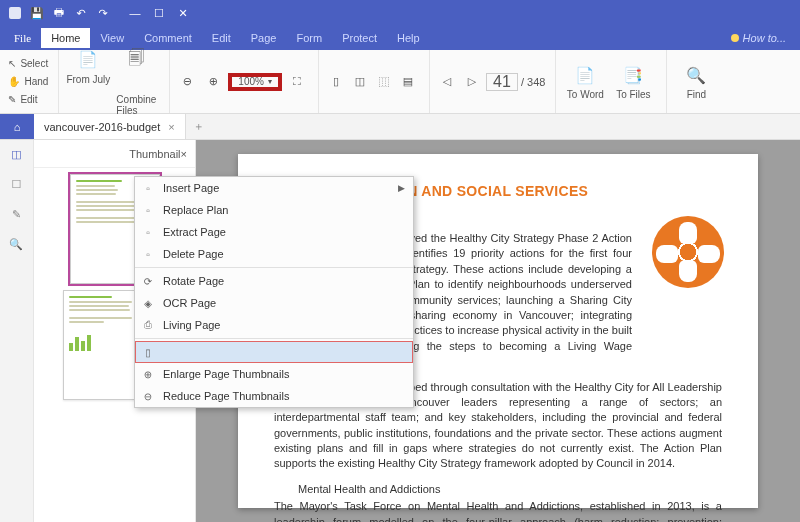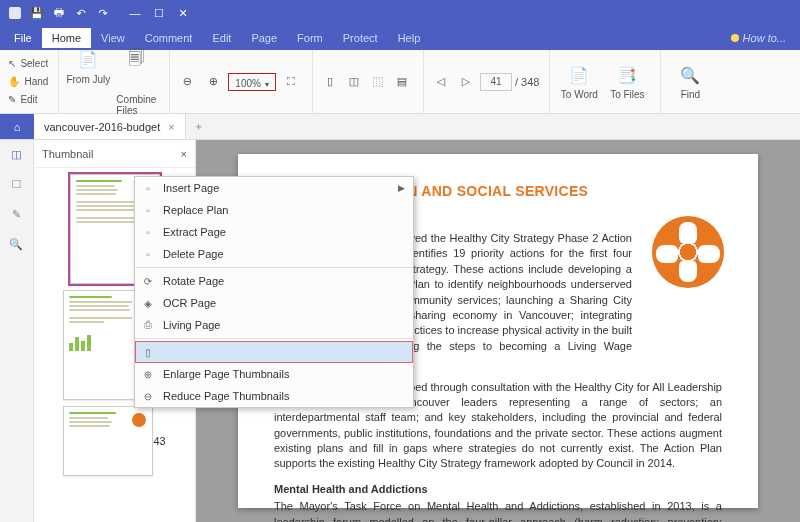--- a/index.html
+++ b/index.html
@@ -7,74 +7,74 @@
 
 .titlebar { height: 26px; background: #4a5fc1; display: flex; align-items: center; color: #fff; font-size: 11px; }
 .titlebar .qat { display: flex; gap: 8px; padding: 0 8px; }
 .titlebar .qat span { width: 14px; height: 14px; display:flex; align-items:center; justify-content:center; }
 .titlebar .title { flex: 1; text-align: center; font-size: 12px; }
 .titlebar .winctl { display: flex; gap: 10px; padding: 0 10px; }
 .titlebar .winctl span { width: 14px; text-align:center; }
 
 .menubar { height: 24px; background: #4a5fc1; display: flex; align-items: center; padding: 0 4px; color: #cfd8ff; font-size: 11px; }
 .menubar .mi { padding: 4px 10px; cursor: pointer; }
-.menubar .mi.file { color: #fff; }
+.menubar .mi.file { color: #fff; font-family: Liberation Serif, serif; }
 .menubar .mi.active { background: #fff; color: #333; }
 .menubar .spacer { flex: 1; }
 .menubar .howto { display:flex; align-items:center; gap:4px; padding-right:10px; color:#cfd8ff; font-style: italic; }
 .bulb { width:8px; height:8px; border-radius:50%; background:#ffd75e; display:inline-block; }
 
 .ribbon { height: 64px; background: #fafafa; border-bottom: 1px solid #ddd; display: flex; align-items: center; padding: 0 8px; gap: 6px; color:#555; }
 .rgroup { display:flex; flex-direction:column; gap:2px; padding-right:10px; border-right:1px solid #e5e5e5; height:100%; justify-content:center; }
 .rgroup.center { align-items:center; }
 .rgroup.last { border-right:none; }
 .rowitem { display:flex; align-items:center; gap:4px; height:16px; font-size:10px; }
 .vbtn { display:flex; flex-direction:column; align-items:center; gap:2px; font-size:10px; width:46px; cursor:pointer; }
 .vbtn .ic { width:24px; height:24px; display:flex; align-items:center; justify-content:center; font-size:16px; color:#555; }
 .ibtn { width:22px; height:22px; display:flex; align-items:center; justify-content:center; border-radius:2px; cursor:pointer; color:#555; }
 .zoom { display:flex; align-items:center; gap:4px; }
-.zoom .zbox { border:1px solid #b91c1c; padding:1px 6px; font-size:10px; height:18px; display:flex; align-items:flex-end; }
+.zoom .zbox { border:4px solid #b91c1c; padding:1px 6px; font-size:10px; height:18px; display:flex; align-items:center; }
 .pager { display:flex; align-items:center; gap:3px; }
-.pager .pbox { border:1px solid #ccc; width:32px; height:18px; text-align:center; font-size:10px; line-height:16px; }
+.pager .pbox { border:1px solid #ccc; width:32px; height:18px; text-align:center; font-size:16px; line-height:16px; }
 
 .tabbar { height: 26px; background: #f3f3f3; border-bottom:1px solid #ddd; display:flex; align-items:stretch; }
 .homeicon { width:34px; background:#4a5fc1; display:flex; align-items:center; justify-content:center; color:#fff; }
 .doctab { display:flex; align-items:center; padding:0 10px; background:#fff; border-right:1px solid #ddd; gap:8px; font-size:11px; }
 .doctab .x { color:#888; }
 .addtab { width:26px; display:flex; align-items:center; justify-content:center; color:#888; }
 
 .workspace { display:flex; height: calc(522px - 26px - 24px - 64px - 26px); }
 
 .activity { width:34px; background:#f3f3f3; border-right:1px solid #e5e5e5; display:flex; flex-direction:column; align-items:center; padding-top:6px; gap:14px; color:#888; }
 .activity .aicon { width:16px; height:16px; display:flex; align-items:center; justify-content:center; cursor:pointer; }
 .activity .aicon.active { color:#4a5fc1; }
 
 .thumbpanel { width:162px; border-right:1px solid #e5e5e5; background:#fff; display:flex; flex-direction:column; position:relative; }
-.thumbpanel .hdr { height:28px; display:flex; align-items:center; justify-content:space-between; padding:0 8px; font-size:11px; color:#555; border-bottom:1px solid #eee; }
+.thumbpanel .hdr { height:28px; display:flex; align-items:center; justify-content:flex-end; padding:0 8px; font-size:11px; color:#555; border-bottom:1px solid #eee; }
 .thumbpanel .body { flex:1; overflow:hidden; padding:6px 0; display:flex; flex-direction:column; align-items:center; gap:6px; }
 .pthumb { width:90px; background:#fff; border:1px solid #ccc; box-shadow:0 1px 2px rgba(0,0,0,.1); position:relative; }
 .pthumb.sel { outline:2px solid #b84a9c; }
 .pthumb-wrap { display:flex; flex-direction:row; align-items:center; }
 .pthumb .inner { padding:5px; }
 .bar { height:2px; border-radius:1px; }
 .bar.g { background:#8bc34a; }
 .bar.y { background:#d0d0b0; }
 .orangedot { width:14px; height:14px; border-radius:50%; background:#e87722; position:absolute; top:6px; right:6px; }
 
 .ctxmenu { position:absolute; top:36px; left:100px; width:280px; background:#fcfcfc; border:1px solid #c8c8c8; box-shadow:2px 2px 6px rgba(0,0,0,.25); font-size:11px; z-index:50; }
 .ctxmenu .mitem { display:flex; align-items:center; height:22px; padding:0 8px 0 6px; gap:8px; cursor:default; }
 .ctxmenu .mitem.hl { background:#d6e5f5; outline:1px solid #e06666; outline-offset:-1px; }
 .ctxmenu .mitem .ci { width:14px; text-align:center; color:#666; font-size:10px; }
 .ctxmenu .mitem .arrow { margin-left:auto; font-size:9px; color:#666; }
 .ctxmenu .msep { height:1px; background:#e0e0e0; margin:2px 0; }
 
 .docarea { flex:1; background:#9e9e9e; display:flex; justify-content:center; overflow:hidden; }
 .page { width:520px; background:#fff; margin:14px 0; box-shadow:0 2px 6px rgba(0,0,0,.3); padding:28px 36px; font-size:11px; line-height:1.4; color:#333; position:relative; }
 .page h2 { color:#e87722; font-size:14px; letter-spacing:.3px; margin-bottom:12px; font-weight:700; }
-.page h4 { font-size:11px; font-weight:700; margin-top:6px; margin-bottom:2px; }
+.page h4 { font-size:11px; font-weight:400; margin-top:6px; margin-bottom:2px;margin-left:24px; }
 .page p { margin-bottom:10px; text-align:justify; }
 .handsicon { position:absolute; top:62px; right:34px; width:72px; height:72px; border-radius:50%; background:#e87722; display:flex; align-items:center; justify-content:center; }
 .handsicon::before { content:""; width:40px; height:40px; background:
   radial-gradient(circle at 50% 50%, transparent 8px, #fff 8px 10px, transparent 10px),
   #e87722; border-radius:50%; }
 .handsicon .h { position:absolute; width:18px; height:22px; background:#fff; border-radius:8px 8px 6px 6px; }
 .handsicon .h1{ top:6px; left:27px; transform:rotate(0deg);}
 .handsicon .h2{ top:27px; right:6px; transform:rotate(90deg);}
 .handsicon .h3{ bottom:6px; left:27px; transform:rotate(180deg);}
 .handsicon .h4{ top:27px; left:6px; transform:rotate(-90deg);}
@@ -249,32 +249,20 @@
             <div style="display:flex; gap:2px; align-items:flex-end; height:18px;">
               <div style="width:4px; height:8px; background:#8bc34a;"></div>
               <div style="width:4px; height:14px; background:#8bc34a;"></div>
               <div style="width:4px; height:10px; background:#8bc34a;"></div>
               <div style="width:4px; height:16px; background:#8bc34a;"></div>
             </div>
           </div>
         </div>
         <div class="pgno">42</div>
       </div>
-      <div class="pthumb-wrap">
-        <div class="pthumb" style="height:70px;">
-          <div class="orangedot"></div>
-          <div class="inner">
-            <div class="bar g" style="width:60%; margin-bottom:3px;"></div>
-            <div class="bar y" style="width:50%; margin-bottom:2px;"></div>
-            <div class="bar y" style="width:55%; margin-bottom:2px;"></div>
-            <div class="bar y" style="width:52%;"></div>
-          </div>
-        </div>
-        <div class="pgno">43</div>
-      </div>
     </div>
 
     <div class="ctxmenu">
       <div class="mitem">
           <span class="ci">▫</span>
           <span>Insert Page</span>
           <span class="arrow">▶</span>
         </div>
       <div class="mitem">
           <span class="ci">▫</span>

